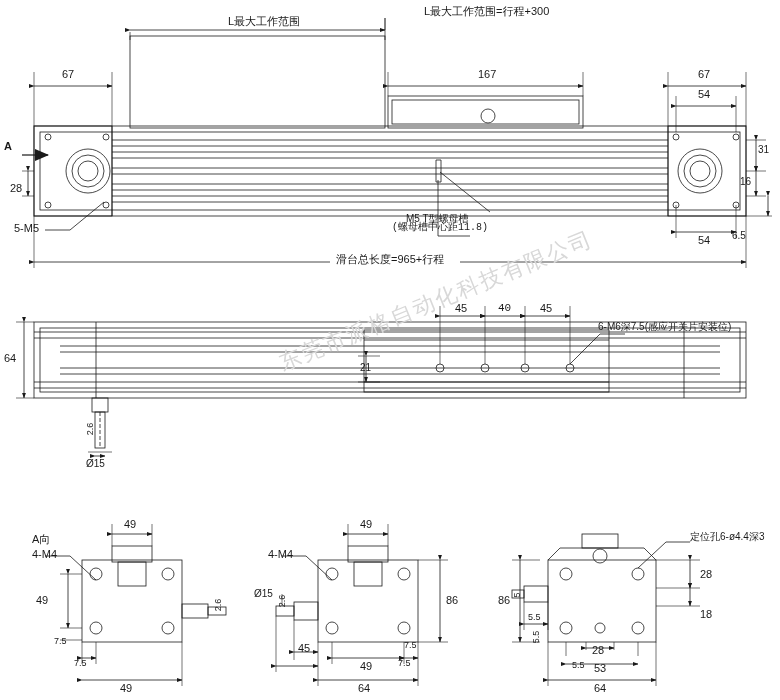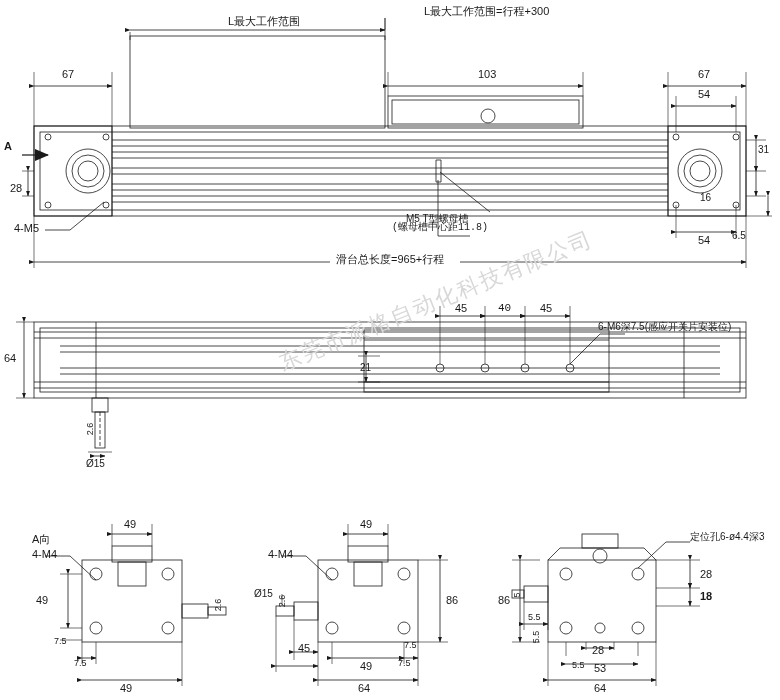--- a/index.html
+++ b/index.html
@@ -272,31 +272,31 @@
 
     </g>
   </svg>
 
   <div class="wm" style="left:268px;top:286px;">东莞市派格自动化科技有限公司</div>
 
   <div class="lbl" style="left:228px;top:14px;">L最大工作范围</div>
   <div class="lbl" style="left:424px;top:4px;">L最大工作范围=行程+300</div>
 
   <div class="lbl" style="left:62px;top:68px;">67</div>
-  <div class="lbl" style="left:478px;top:68px;">103</div>
+  <div class="lbl" style="left:478px;top:68px;">167</div>
   <div class="lbl" style="left:698px;top:68px;">67</div>
   <div class="lbl" style="left:698px;top:88px;">54</div>
   <div class="lbl" style="left:698px;top:234px;">54</div>
 
   <div class="lbl" style="left:10px;top:182px;">28</div>
   <div class="lbl sm" style="left:758px;top:144px;">31</div>
-  <div class="lbl sm" style="left:700px;top:176px;margin-top:16px;">16</div>
+  <div class="lbl sm" style="left:740px;top:176px;">16</div>
   <div class="lbl sm" style="left:732px;top:230px;">6.5</div>
 
-  <div class="lbl" style="left:14px;top:222px;">4-M5</div>
+  <div class="lbl" style="left:14px;top:222px;">5-M5</div>
   <div class="lbl sm" style="left:406px;top:212px;">M5 T型螺母槽</div>
   <div class="lbl sm" style="left:392px;top:220px;font-family:Liberation Mono, monospace;">(螺母槽中心距11.8)</div>
   <div class="lbl" style="left:336px;top:252px;">滑台总长度=965+行程</div>
   <div class="lbl" style="left:4px;top:140px;font-weight:bold;">A</div>
 
   <div class="lbl" style="left:4px;top:352px;">64</div>
   <div class="lbl sm" style="left:360px;top:362px;text-align:right;">21</div>
   <div class="lbl" style="left:455px;top:302px;">45</div>
   <div class="lbl" style="left:498px;top:302px;font-family:Liberation Mono, monospace;">40</div>
   <div class="lbl" style="left:540px;top:302px;">45</div>
@@ -320,21 +320,21 @@
   <div class="lbl" style="left:298px;top:642px;">45</div>
   <div class="lbl" style="left:288px;top:700px;">30</div>
   <div class="lbl" style="left:360px;top:660px;">49</div>
   <div class="lbl xs" style="left:404px;top:640px;">7.5</div>
   <div class="lbl xs" style="left:398px;top:658px;">7.5</div>
   <div class="lbl" style="left:358px;top:682px;">64</div>
   <div class="lbl" style="left:268px;top:548px;">4-M4</div>
 
   <div class="lbl" style="left:498px;top:594px;">86</div>
   <div class="lbl" style="left:700px;top:568px;">28</div>
-  <div class="lbl" style="left:700px;top:590px;font-weight:bold;">18</div>
+  <div class="lbl" style="left:700px;top:608px;">18</div>
   <div class="lbl xs" style="left:514px;top:590px;transform:rotate(-90deg);">5</div>
   <div class="lbl xs" style="left:528px;top:612px;">5.5</div>
   <div class="lbl xs" style="left:530px;top:632px;transform:rotate(-90deg);">5.5</div>
   <div class="lbl xs" style="left:572px;top:660px;">5.5</div>
   <div class="lbl" style="left:592px;top:644px;">28</div>
   <div class="lbl" style="left:594px;top:662px;">53</div>
   <div class="lbl" style="left:594px;top:682px;">64</div>
   <div class="lbl sm" style="left:690px;top:530px;">定位孔6-ø4.4深3</div>
 
 </div>

